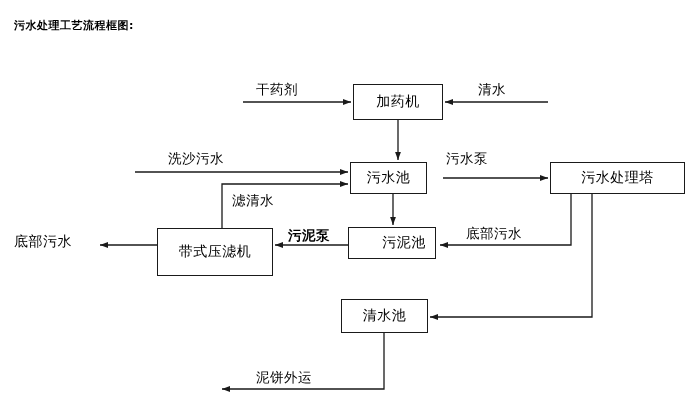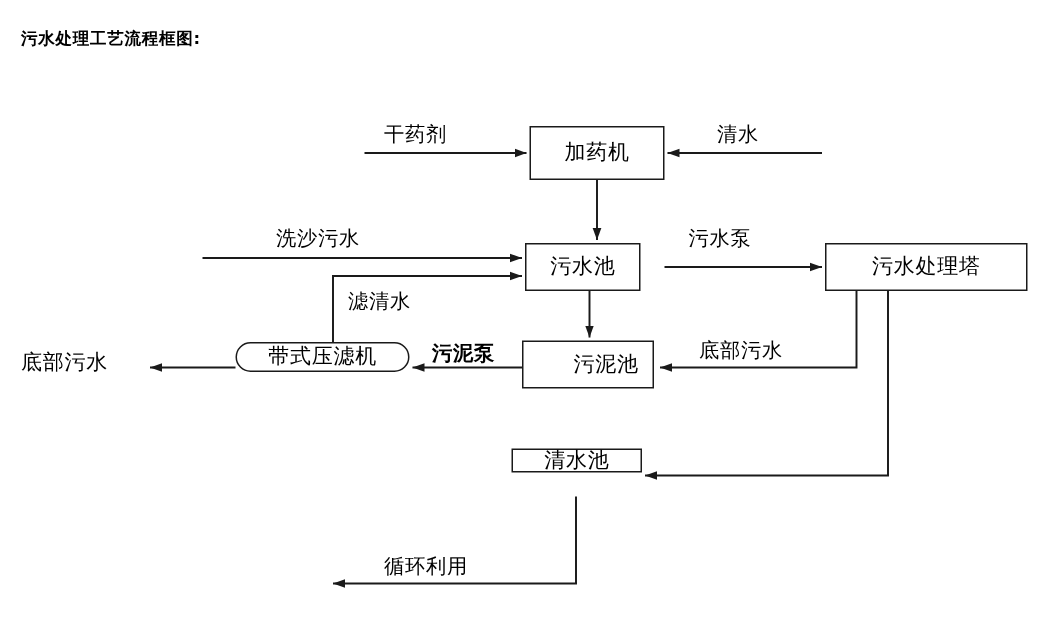--- a/index.html
+++ b/index.html
@@ -93,26 +93,26 @@
 
     <path d="M592,194 L592,317 L430,317" marker-end="url(#arrow)"></path>
 
     <path d="M384,331 L384,389 L222,389" marker-end="url(#arrow)"></path>
   </g>
 </svg>
 
 <div class="node" style="left:353px;top:84px;width:90px;height:36px;text-align:center;">加药机</div>
 <div class="node" style="left:350px;top:162px;width:77px;height:32px;">污水池</div>
 <div class="node" style="left:550px;top:162px;width:135px;height:32px;">污水处理塔</div>
-<div class="node" style="left:157px;top:228px;width:116px;height:20px;border-radius:16px;">带式压滤机</div>
+<div class="node" style="left:157px;top:228px;width:116px;height:48px;">带式压滤机</div>
 <div class="node" style="left:348px;top:227px;width:88px;height:32px;padding-left:24px;">污泥池</div>
-<div class="node" style="left:341px;top:299px;width:87px;height:16px;">清水池</div>
+<div class="node" style="left:341px;top:299px;width:87px;height:34px;">清水池</div>
 
 <div class="edge-label" style="left:256px;top:81px;">干药剂</div>
 <div class="edge-label" style="left:478px;top:81px;">清水</div>
-<div class="edge-label" style="left:184px;top:150px;">洗沙污水</div>
-<div class="edge-label" style="left:459px;top:150px;">污水泵</div>
+<div class="edge-label" style="left:168px;top:150px;">洗沙污水</div>
+<div class="edge-label" style="left:446px;top:150px;">污水泵</div>
 <div class="edge-label" style="left:232px;top:192px;">滤清水</div>
 <div class="edge-label" style="left:288px;top:227px;font-weight:bold;">污泥泵</div>
 <div class="edge-label" style="left:466px;top:225px;">底部污水</div>
-<div class="edge-label" style="left:256px;top:369px;">循环利用</div>
+<div class="edge-label" style="left:256px;top:369px;">泥饼外运</div>
 
 <div class="terminal-label" style="left:14px;top:233px;">底部污水</div>
 
 </body></html>

